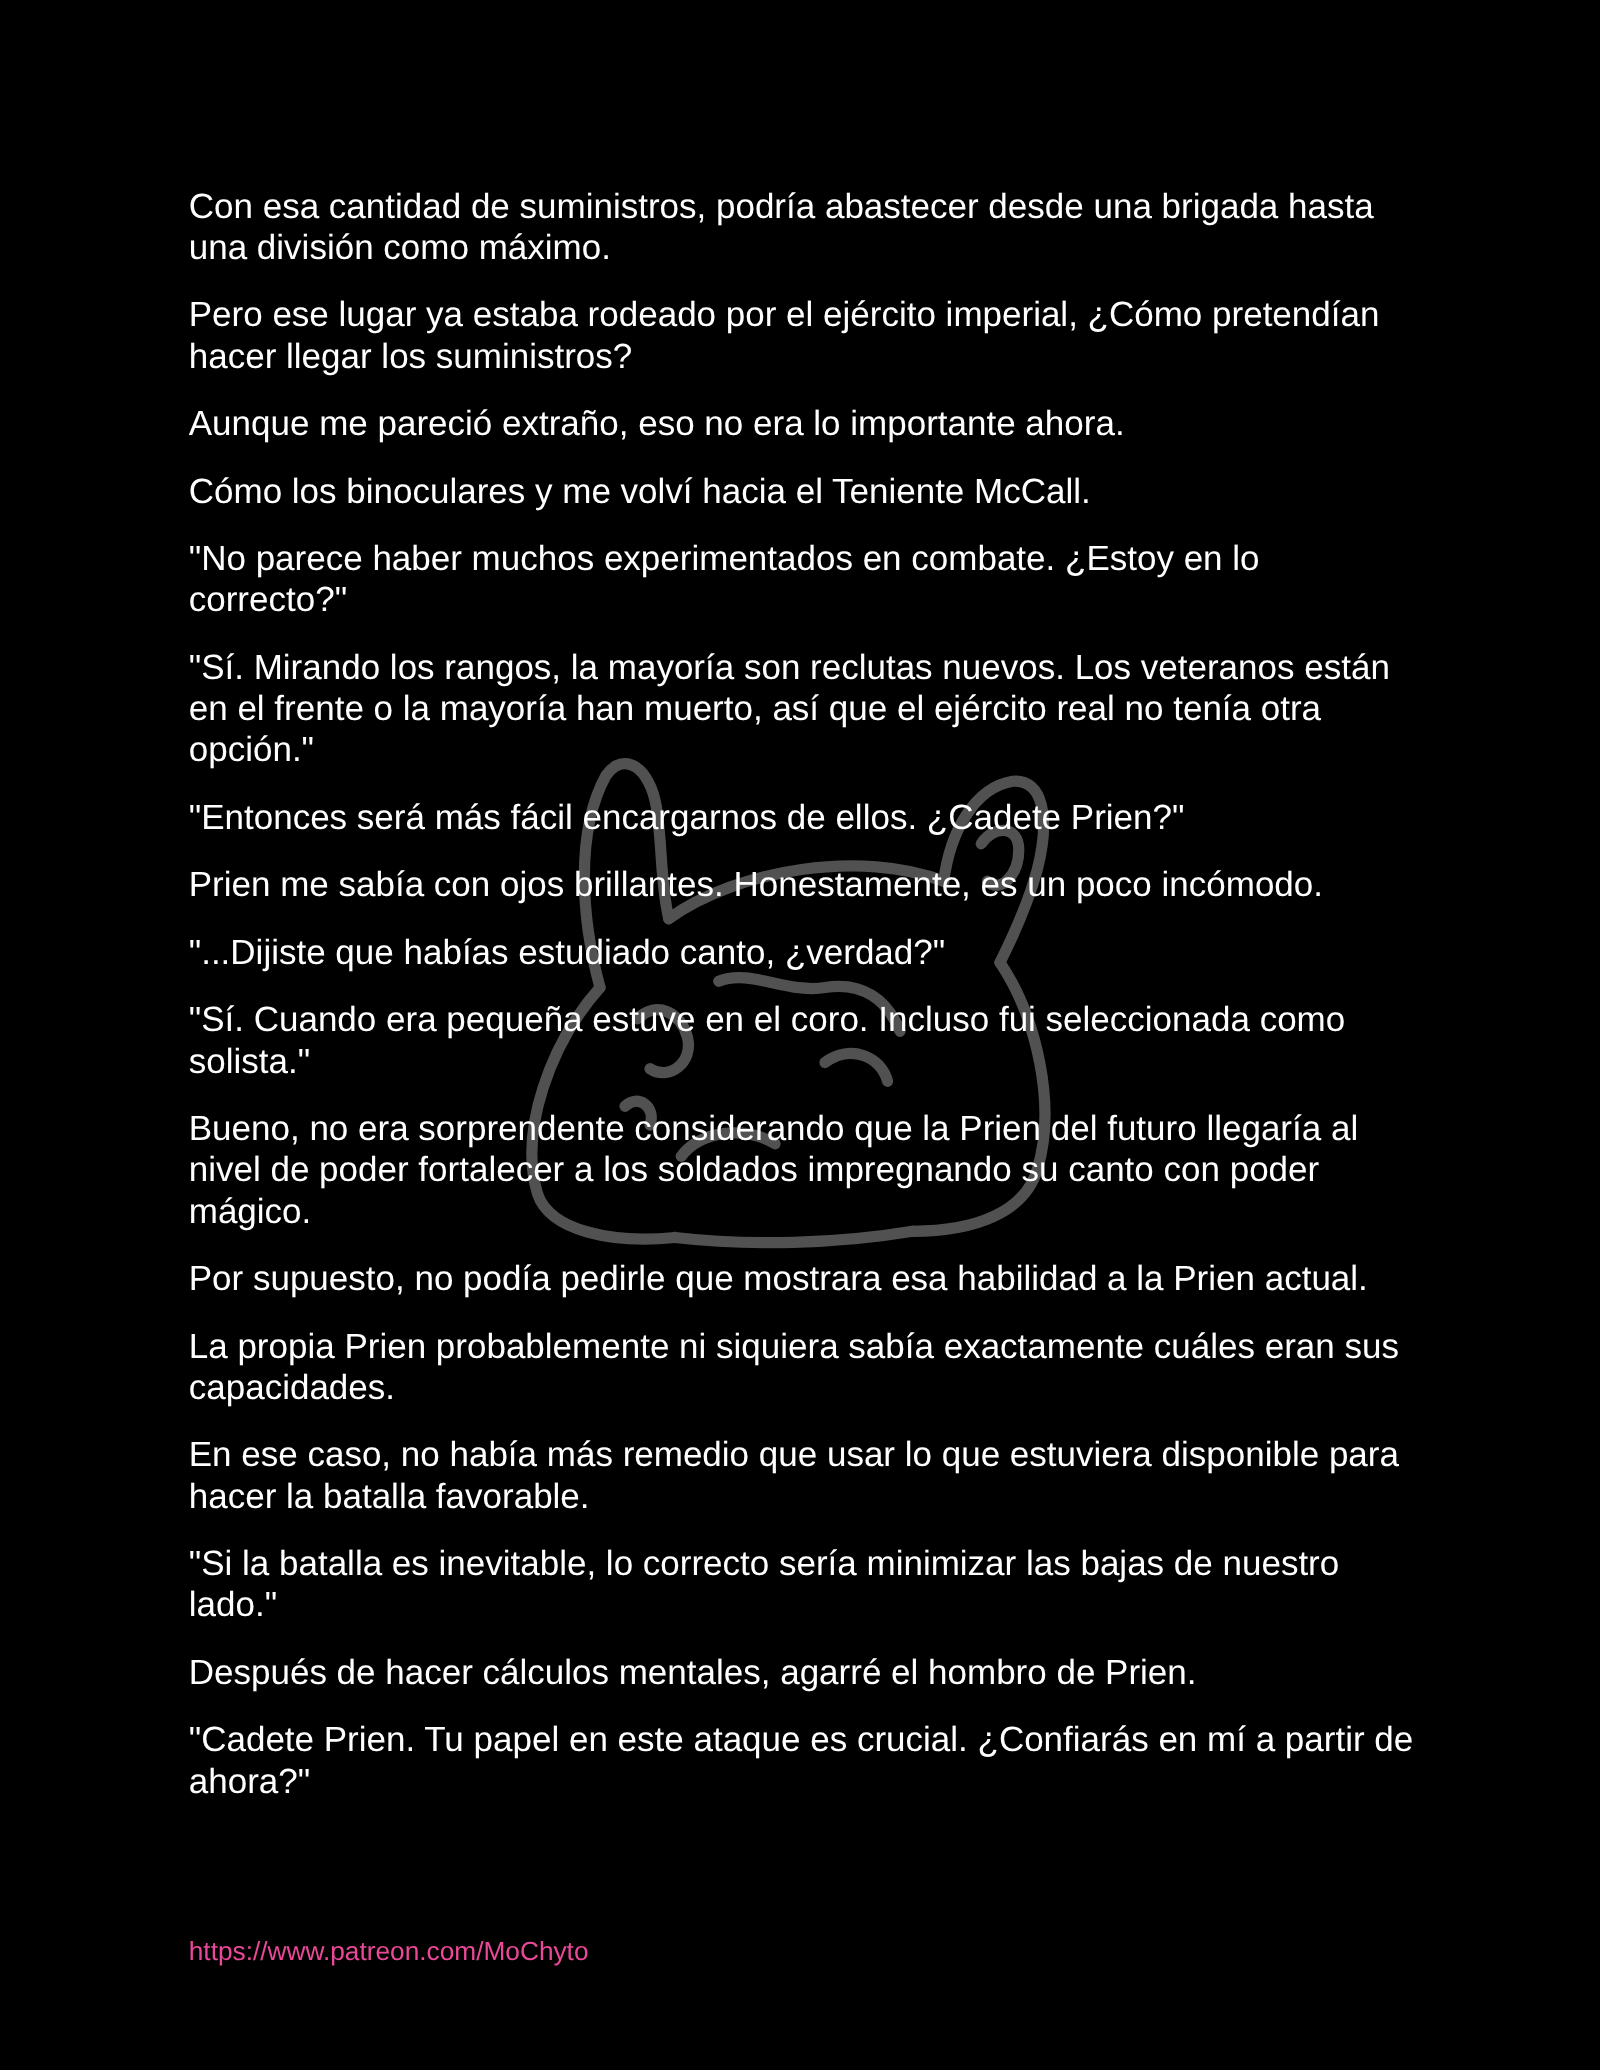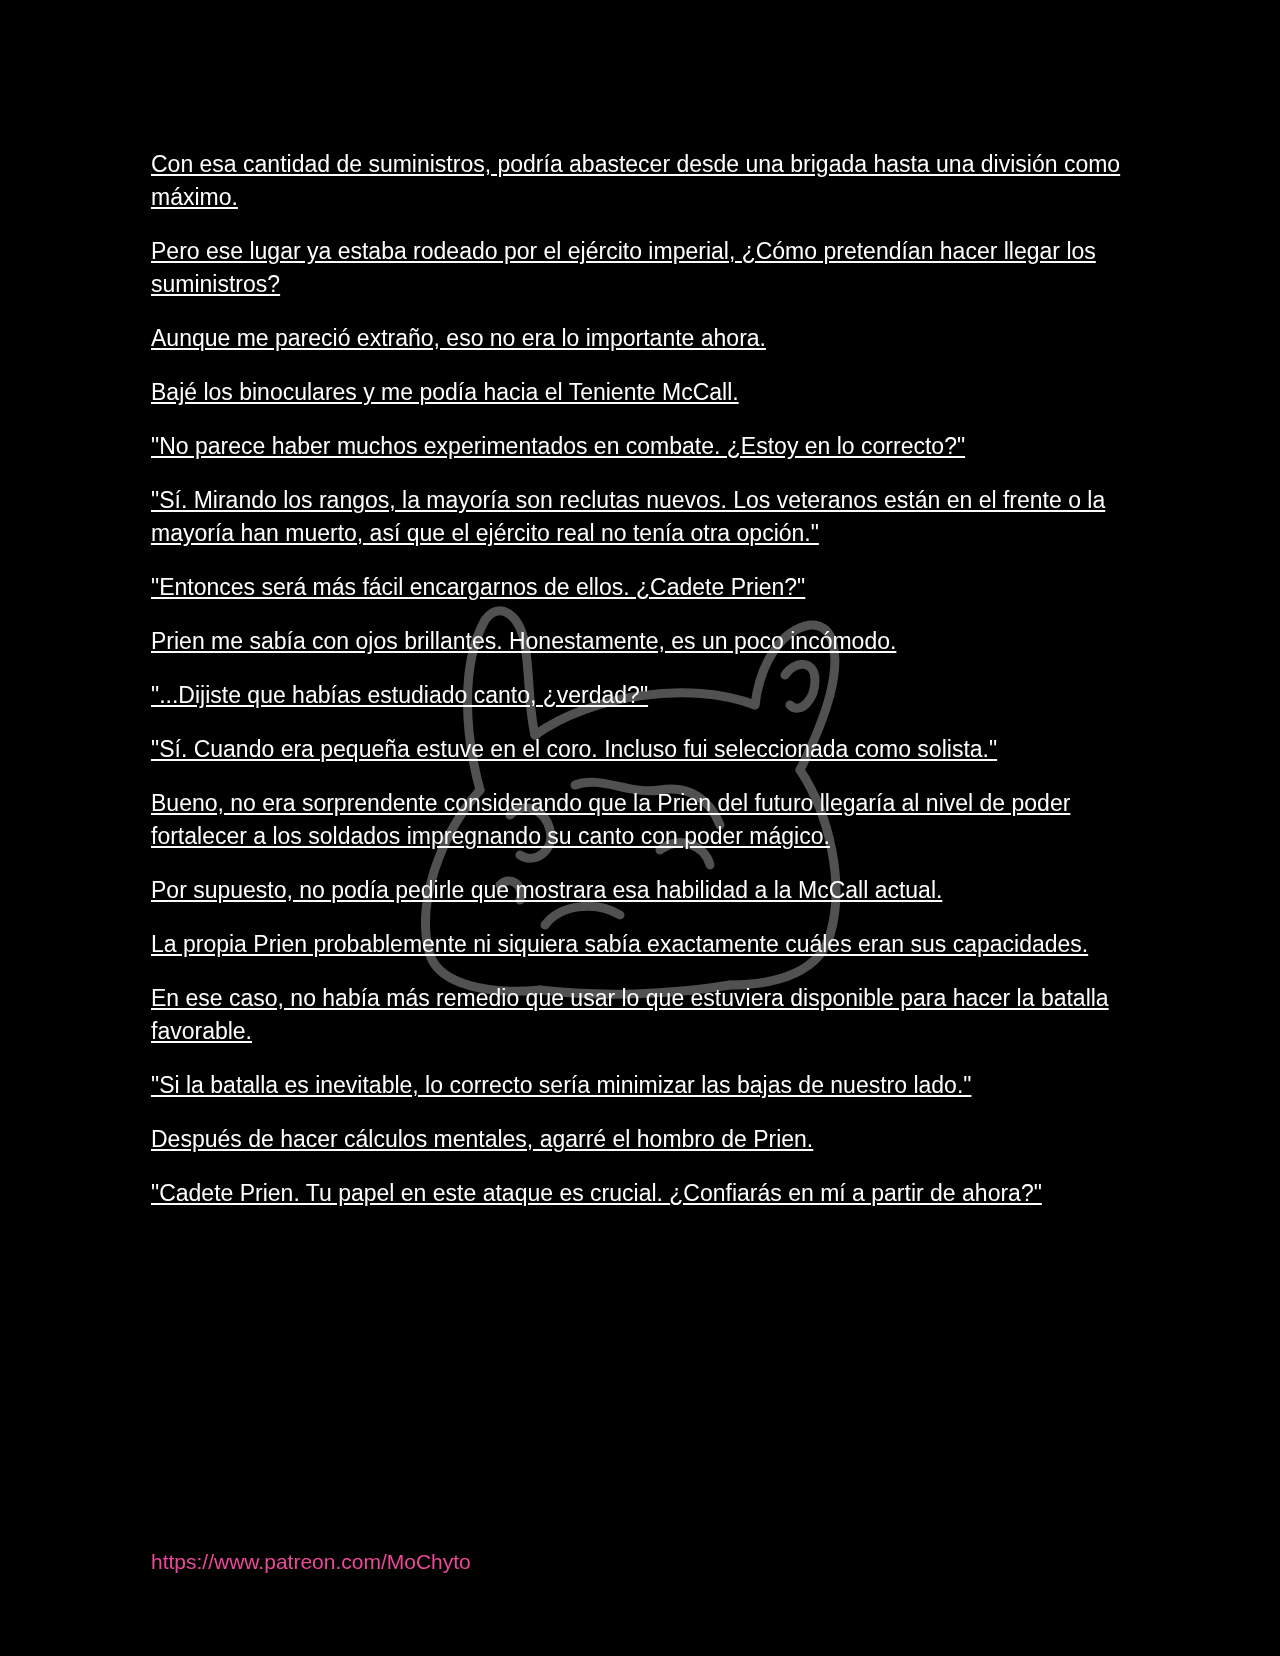--- a/index.html
+++ b/index.html
@@ -25,26 +25,25 @@
       z-index: 0;
     }
     .page {
       position: absolute;
       left: 151px;
       top: 148px;
       width: 990px;
       z-index: 1;
     }
     .para {
-      font-size: 23px;
+      font-size: 28px;
       line-height: 33px;
       margin: 0 0 21px 0;
       color: #ffffff;
       letter-spacing: 0;
-      text-decoration: underline;
     }
     .footer-link {
       position: absolute;
       left: 151px;
       top: 1550px;
       font-size: 21px;
       color: #ec4899;
       text-decoration: none;
       z-index: 1;
     }
@@ -74,29 +73,29 @@
     <path d="M300 265 C 320 250, 345 260, 350 280"></path>
 
     <path d="M425 90 C 435 75, 455 75, 455 95 C 455 115, 440 130, 430 120"></path>
   </g>
 </svg>
 
 <main class="page">
   <p class="para">Con esa cantidad de suministros, podría abastecer desde una brigada hasta una división como máximo.</p>
   <p class="para">Pero ese lugar ya estaba rodeado por el ejército imperial, ¿Cómo pretendían hacer llegar los suministros?</p>
   <p class="para">Aunque me pareció extraño, eso no era lo importante ahora.</p>
-  <p class="para">Bajé los binoculares y me podía hacia el Teniente McCall.</p>
+  <p class="para">Cómo los binoculares y me volví hacia el Teniente McCall.</p>
   <p class="para">"No parece haber muchos experimentados en combate. ¿Estoy en lo correcto?"</p>
   <p class="para">"Sí. Mirando los rangos, la mayoría son reclutas nuevos. Los veteranos están en el frente o la mayoría han muerto, así que el ejército real no tenía otra opción."</p>
   <p class="para">"Entonces será más fácil encargarnos de ellos. ¿Cadete Prien?"</p>
   <p class="para">Prien me sabía con ojos brillantes. Honestamente, es un poco incómodo.</p>
   <p class="para">"...Dijiste que habías estudiado canto, ¿verdad?"</p>
   <p class="para">"Sí. Cuando era pequeña estuve en el coro. Incluso fui seleccionada como solista."</p>
   <p class="para">Bueno, no era sorprendente considerando que la Prien del futuro llegaría al nivel de poder fortalecer a los soldados impregnando su canto con poder mágico.</p>
-  <p class="para">Por supuesto, no podía pedirle que mostrara esa habilidad a la McCall actual.</p>
+  <p class="para">Por supuesto, no podía pedirle que mostrara esa habilidad a la Prien actual.</p>
   <p class="para">La propia Prien probablemente ni siquiera sabía exactamente cuáles eran sus capacidades.</p>
   <p class="para">En ese caso, no había más remedio que usar lo que estuviera disponible para hacer la batalla favorable.</p>
   <p class="para">"Si la batalla es inevitable, lo correcto sería minimizar las bajas de nuestro lado."</p>
   <p class="para">Después de hacer cálculos mentales, agarré el hombro de Prien.</p>
   <p class="para">"Cadete Prien. Tu papel en este ataque es crucial. ¿Confiarás en mí a partir de ahora?"</p>
 </main>
 
 <a class="footer-link">https://www.patreon.com/MoChyto</a>
 
 </body></html>

